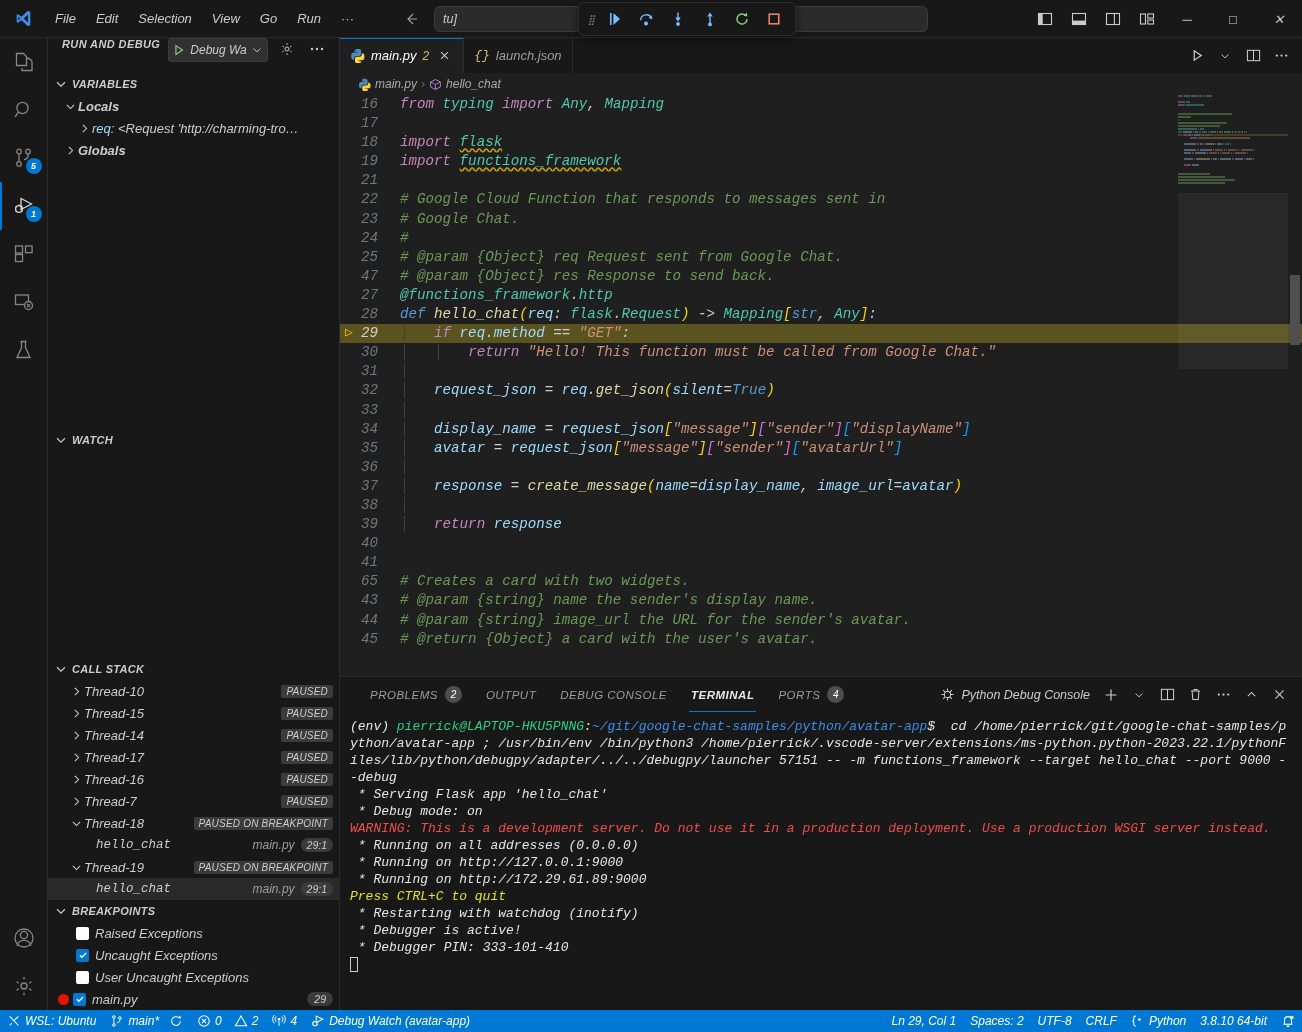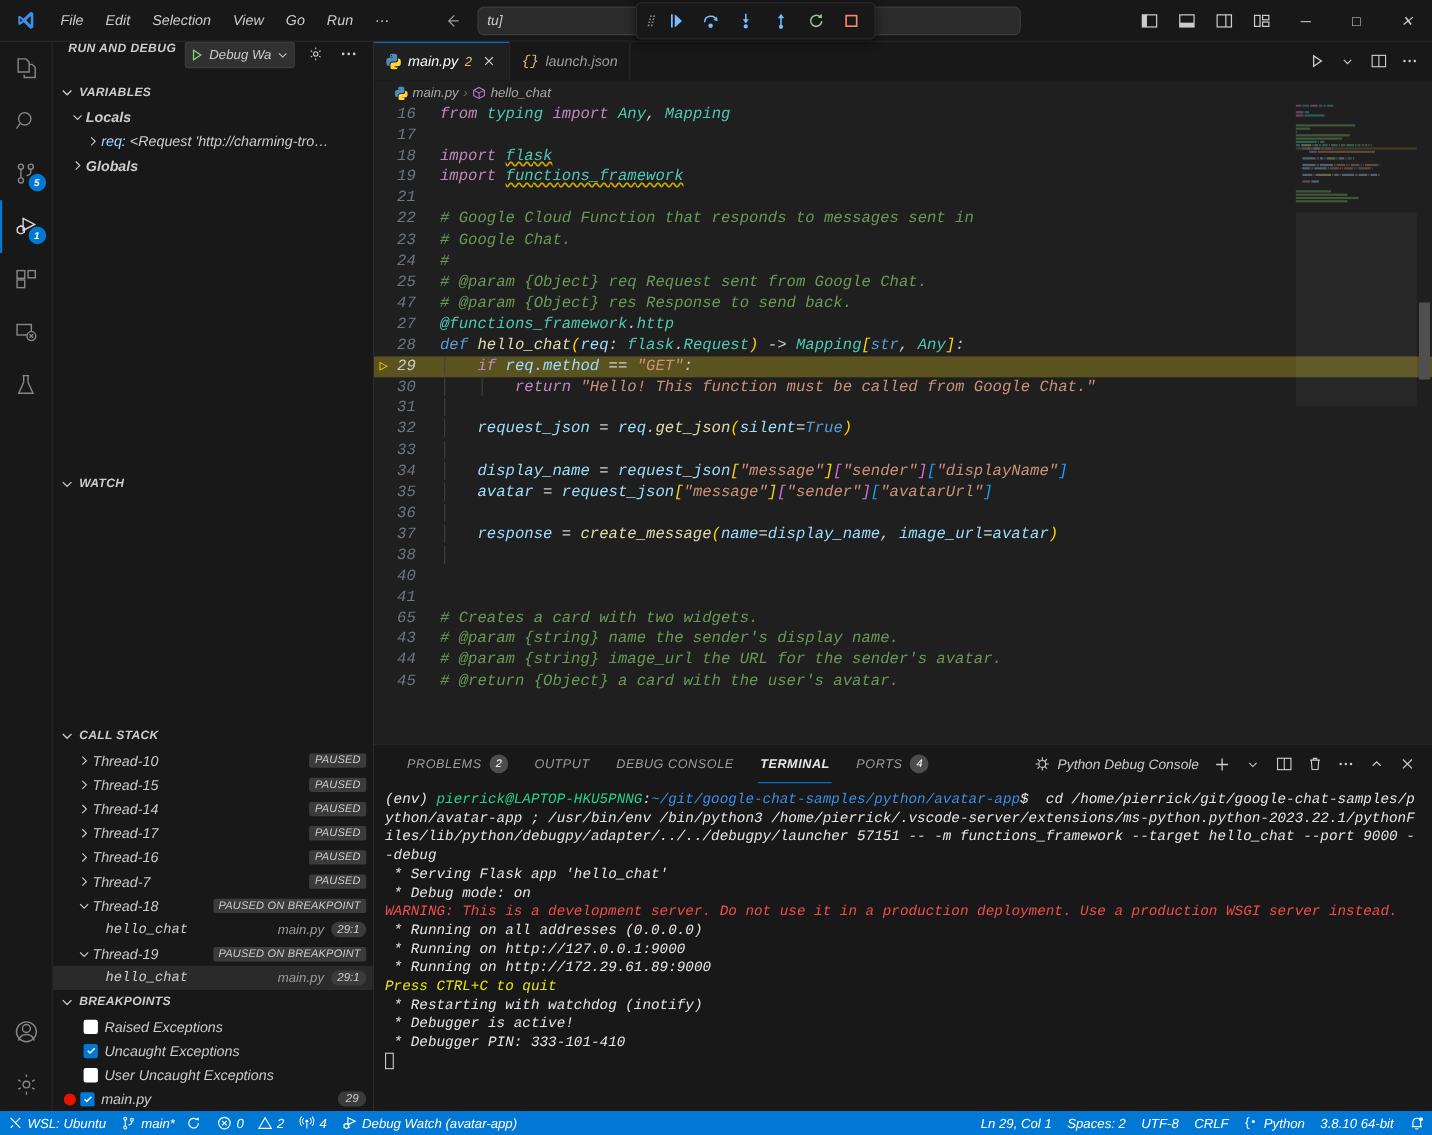--- a/index.html
+++ b/index.html
@@ -699,20 +699,21 @@
             <div class="cline current"><div class="gutter">29<span class="dbg-arrow">▷</span></div><div class="ctext"><span class="indent-guide">│&nbsp;&nbsp;&nbsp;</span><span class="t-kw">if </span><span class="t-var">req</span><span class="t-pun">.</span><span class="t-var">method </span><span class="t-pun">== </span><span class="t-str">"GET"</span><span class="t-pun">:</span></div></div>
             <div class="cline"><div class="gutter">30</div><div class="ctext"><span class="indent-guide">│&nbsp;&nbsp;&nbsp;</span><span class="indent-guide">│&nbsp;&nbsp;&nbsp;</span><span class="t-kw">return </span><span class="t-str">"Hello! This function must be called from Google Chat."</span></div></div>
             <div class="cline"><div class="gutter">31</div><div class="ctext"><span class="indent-guide">│&nbsp;&nbsp;&nbsp;</span></div></div>
             <div class="cline"><div class="gutter">32</div><div class="ctext"><span class="indent-guide">│&nbsp;&nbsp;&nbsp;</span><span class="t-var">request_json </span><span class="t-pun">= </span><span class="t-var">req</span><span class="t-pun">.</span><span class="t-fn">get_json</span><span class="t-brk">(</span><span class="t-var">silent</span><span class="t-pun">=</span><span class="t-kw2">True</span><span class="t-brk">)</span></div></div>
             <div class="cline"><div class="gutter">33</div><div class="ctext"><span class="indent-guide">│&nbsp;&nbsp;&nbsp;</span></div></div>
             <div class="cline"><div class="gutter">34</div><div class="ctext"><span class="indent-guide">│&nbsp;&nbsp;&nbsp;</span><span class="t-var">display_name </span><span class="t-pun">= </span><span class="t-var">request_json</span><span class="t-brk">[</span><span class="t-str">"message"</span><span class="t-brk">]</span><span class="t-brk2">[</span><span class="t-str">"sender"</span><span class="t-brk2">]</span><span class="t-brk3">[</span><span class="t-str">"displayName"</span><span class="t-brk3">]</span></div></div>
             <div class="cline"><div class="gutter">35</div><div class="ctext"><span class="indent-guide">│&nbsp;&nbsp;&nbsp;</span><span class="t-var">avatar </span><span class="t-pun">= </span><span class="t-var">request_json</span><span class="t-brk">[</span><span class="t-str">"message"</span><span class="t-brk">]</span><span class="t-brk2">[</span><span class="t-str">"sender"</span><span class="t-brk2">]</span><span class="t-brk3">[</span><span class="t-str">"avatarUrl"</span><span class="t-brk3">]</span></div></div>
             <div class="cline"><div class="gutter">36</div><div class="ctext"><span class="indent-guide">│&nbsp;&nbsp;&nbsp;</span></div></div>
             <div class="cline"><div class="gutter">37</div><div class="ctext"><span class="indent-guide">│&nbsp;&nbsp;&nbsp;</span><span class="t-var">response </span><span class="t-pun">= </span><span class="t-fn">create_message</span><span class="t-brk">(</span><span class="t-var">name</span><span class="t-pun">=</span><span class="t-var">display_name</span><span class="t-pun">, </span><span class="t-var">image_url</span><span class="t-pun">=</span><span class="t-var">avatar</span><span class="t-brk">)</span></div></div>
             <div class="cline"><div class="gutter">38</div><div class="ctext"><span class="indent-guide">│&nbsp;&nbsp;&nbsp;</span></div></div>
+            <div class="cline"><div class="gutter">39</div><div class="ctext"><span class="indent-guide">│&nbsp;&nbsp;&nbsp;</span><span class="t-kw">return </span><span class="t-var">response</span></div></div>
             <div class="cline"><div class="gutter">40</div><div class="ctext"></div></div>
             <div class="cline"><div class="gutter">41</div><div class="ctext"></div></div>
             <div class="cline"><div class="gutter">65</div><div class="ctext"><span class="t-com"># Creates a card with two widgets.</span></div></div>
             <div class="cline"><div class="gutter">43</div><div class="ctext"><span class="t-com"># @param {string} name the sender's display name.</span></div></div>
             <div class="cline"><div class="gutter">44</div><div class="ctext"><span class="t-com"># @param {string} image_url the URL for the sender's avatar.</span></div></div>
             <div class="cline"><div class="gutter">45</div><div class="ctext"><span class="t-com"># @return {Object} a card with the user's avatar.</span></div></div>
           </div>
         <div class="minimap" id="minimap">
             <div class="mm-line" style="display: flex; padding-left: 0px;">
               <div style="width: 4.75px; height: 2px; background: rgb(143, 95, 140); margin-right: 1px;"></div>

